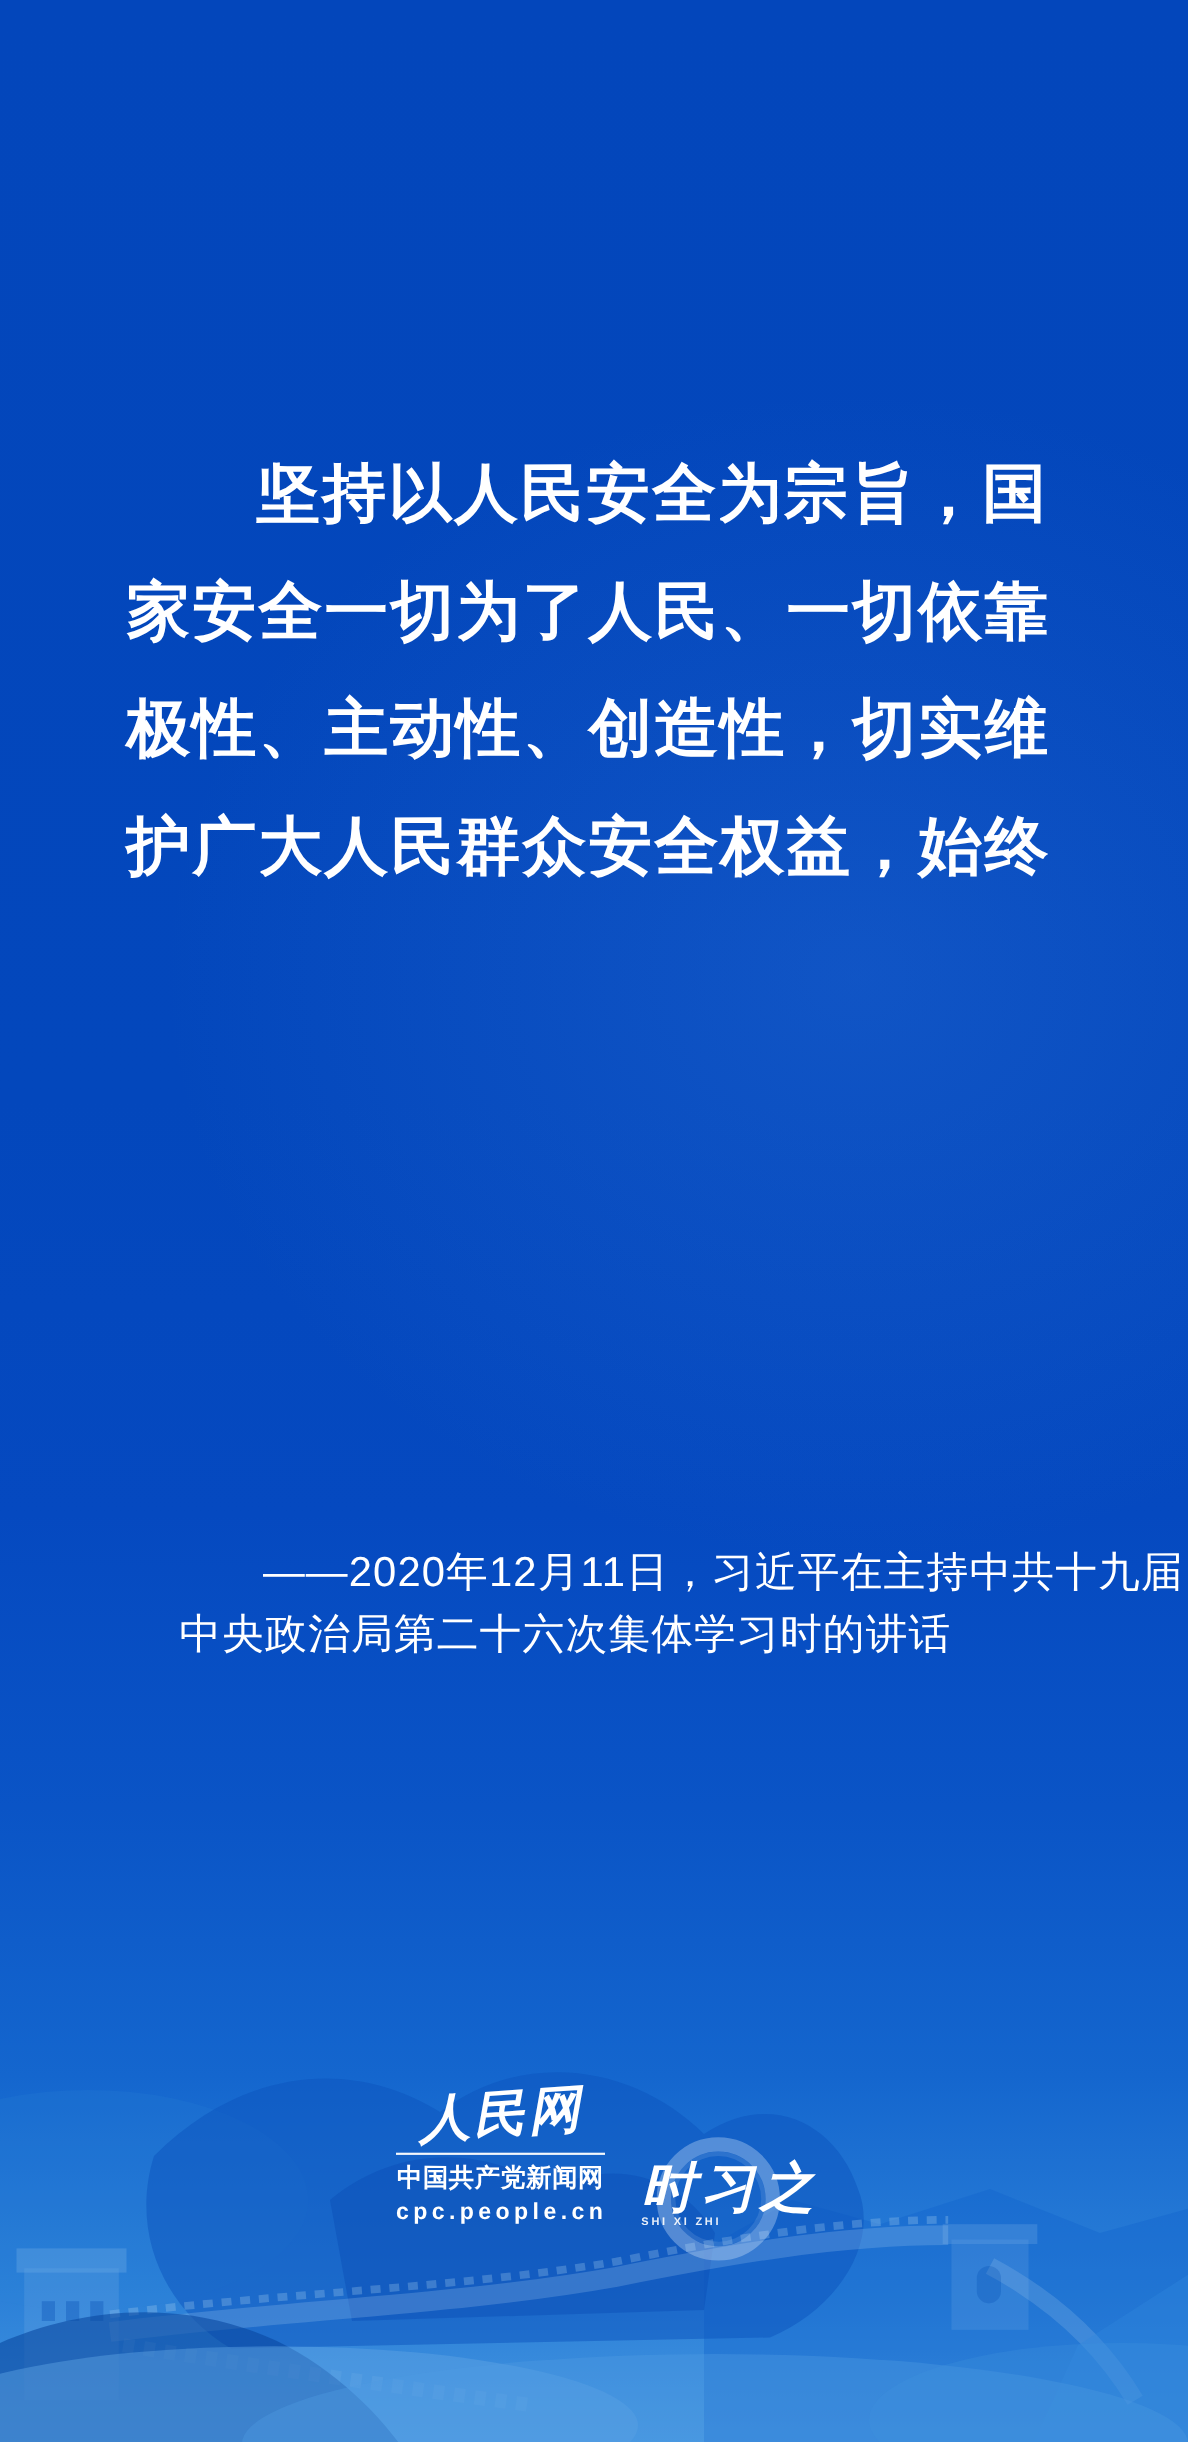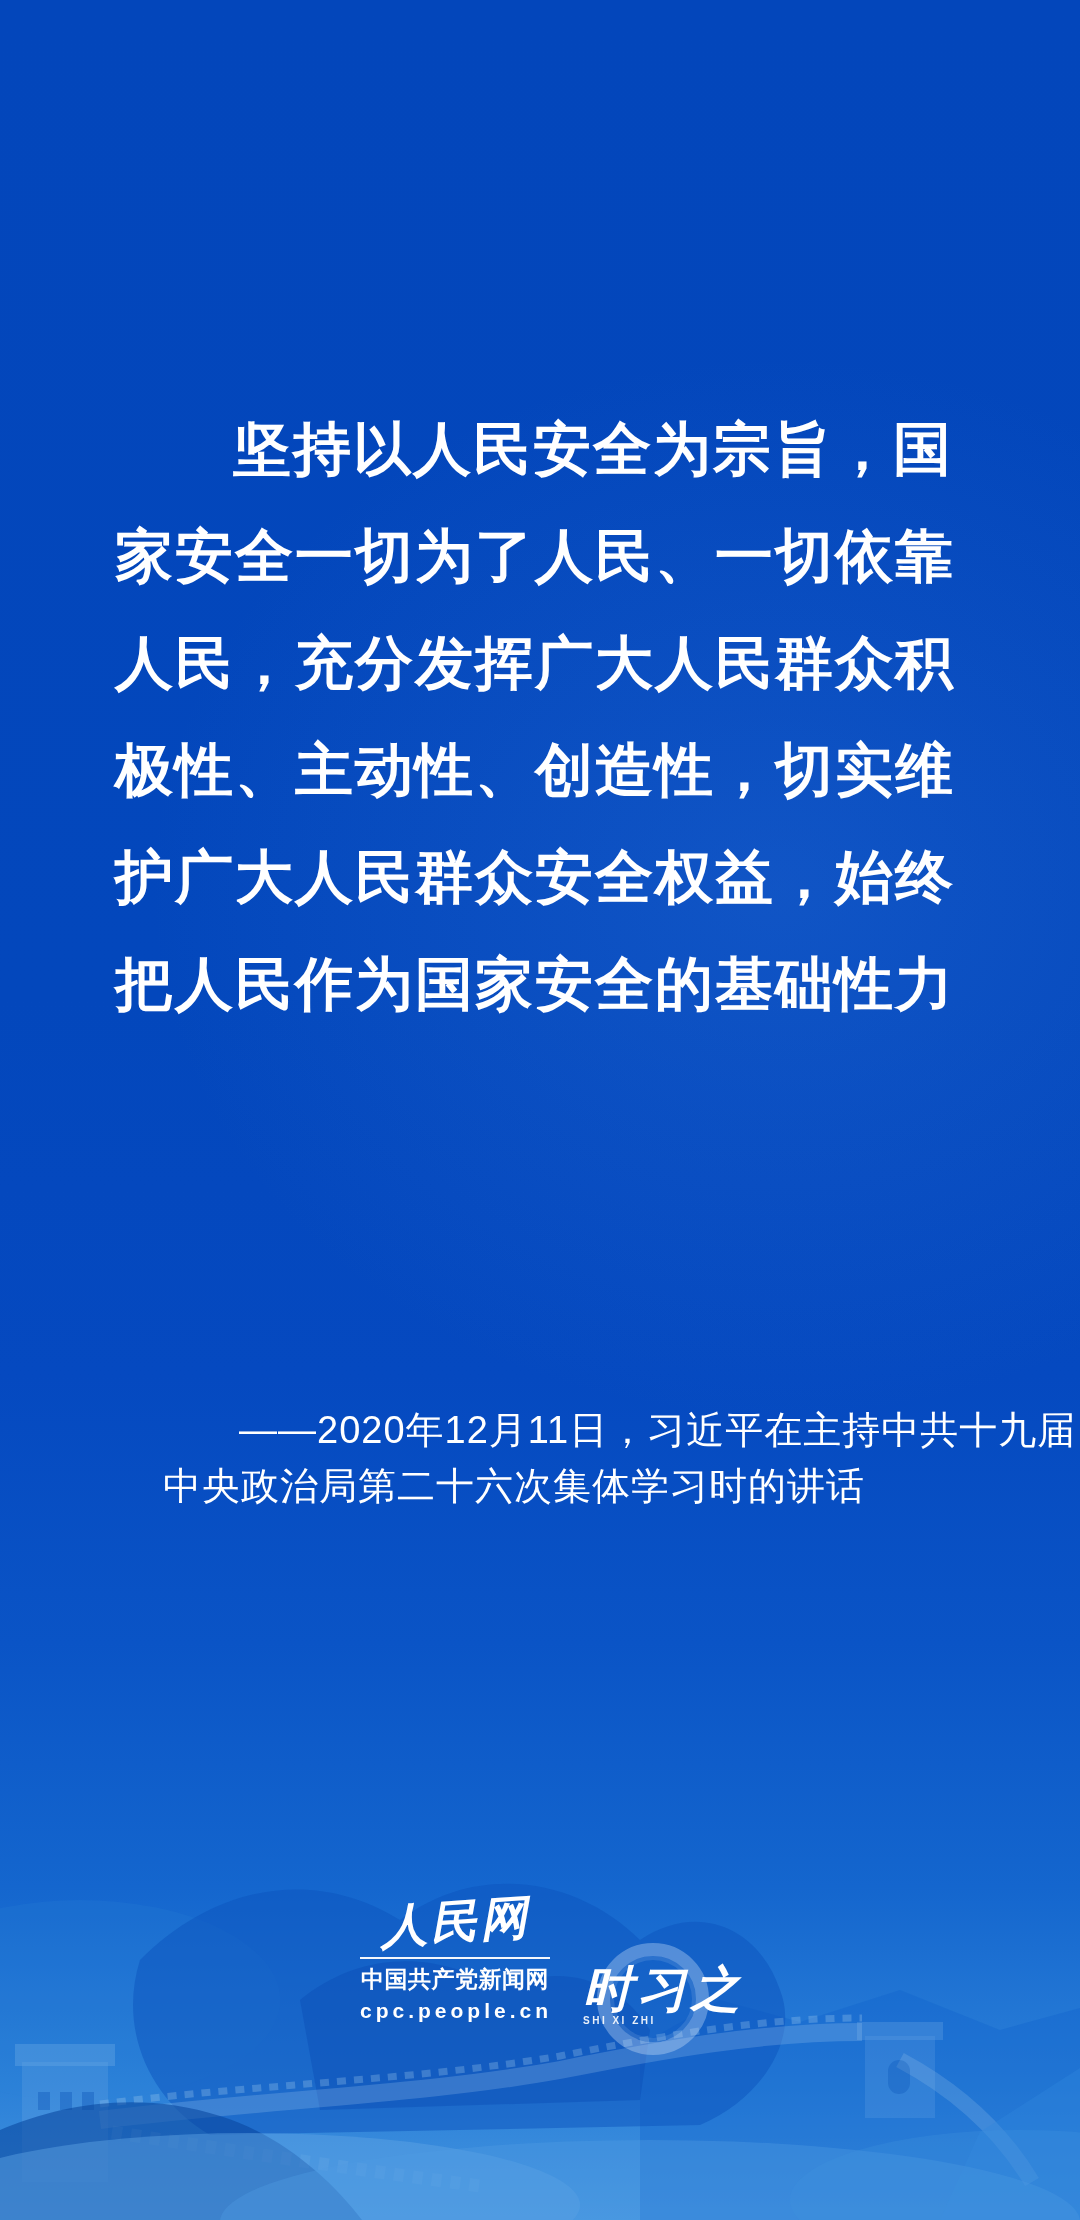--- a/index.html
+++ b/index.html
@@ -69,24 +69,22 @@
     <path d="M0,520 L0,430 C60,404 140,390 220,416 C280,434 332,480 362,520 Z" fill="#09469e" opacity="0.58"></path>
     <path d="M940,520 L980,432 L1080,368 L1080,520 Z" fill="#2f87dc" opacity="0.38"></path>
     <ellipse cx="250" cy="505" rx="330" ry="72" fill="#5fa5e5" opacity="0.45"></ellipse>
     <ellipse cx="650" cy="522" rx="430" ry="82" fill="#4e9ce2" opacity="0.38"></ellipse>
     <ellipse cx="1020" cy="500" rx="230" ry="70" fill="#3e92de" opacity="0.30"></ellipse>
   </svg>
 
   <div class="quote">
     <div class="quote-line">坚持以人民安全为宗旨，国</div>
     <div class="quote-line">家安全一切为了人民、一切依靠</div>
-    <div class="quote-line">人民，充分发挥广大人民群众积</div>
     <div class="quote-line">极性、主动性、创造性，切实维</div>
     <div class="quote-line">护广大人民群众安全权益，始终</div>
-    <div class="quote-line">把人民作为国家安全的基础性力</div>
   </div>
 
   <div class="attribution">
     <div class="attribution-line">——2020年12月11日，习近平在主持中共十九届</div>
     <div class="attribution-line">中央政治局第二十六次集体学习时的讲话</div>
   </div>
 
   <div class="pd-logo">
     <div class="pd-script">人民网</div>
     <div class="pd-divider"></div>

